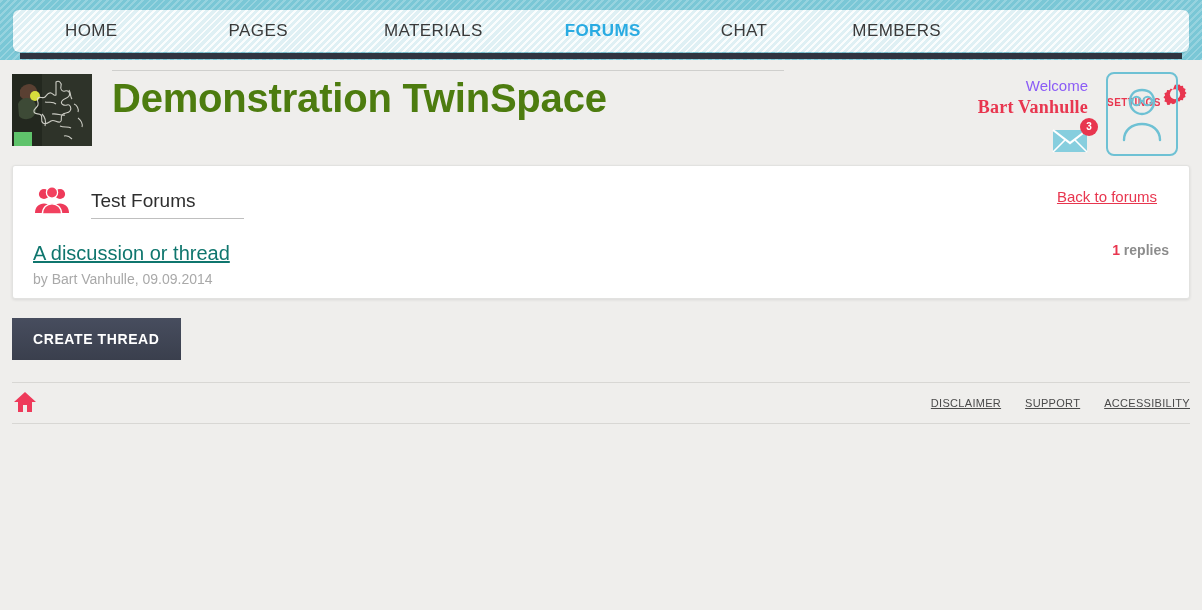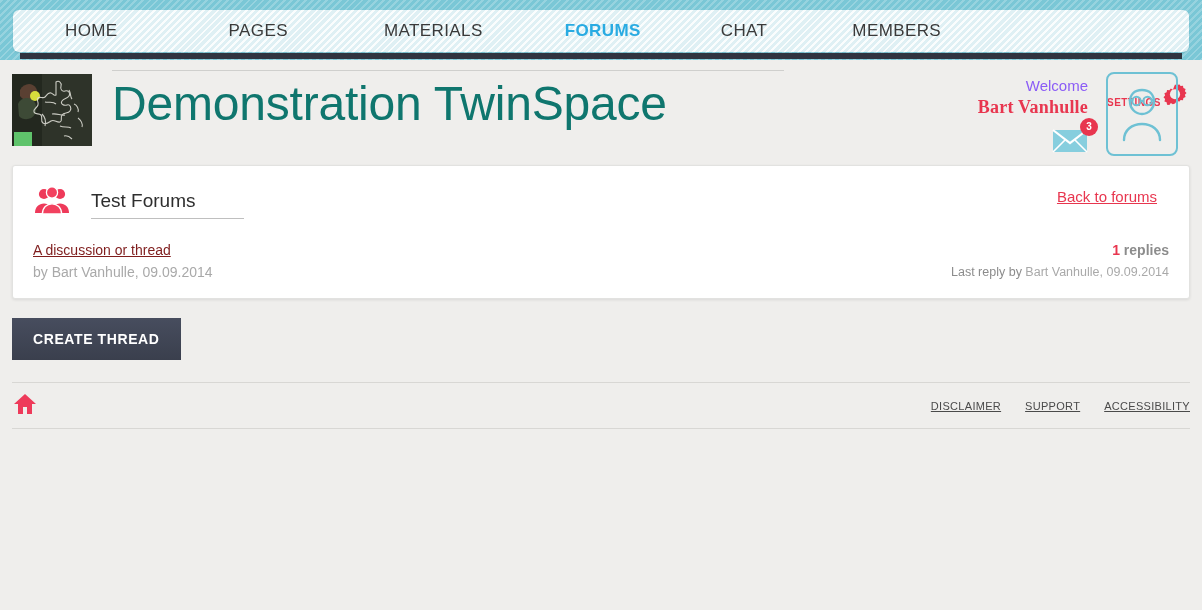--- a/index.html
+++ b/index.html
@@ -136,23 +136,23 @@
     width: 672px;
     top: 4px;
     height: 1px;
     background: #cfcfcd;
   }
   .page-title {
     position: absolute;
     left: 100px;
     top: 10px;
     margin: 0;
-    font-size: 48px;
-    font-weight: normal;
-    color: #0f766e;
+    font-size: 40px;
+    font-weight: bold;
+    color: #4d7c0f;
     letter-spacing: -0.2px;
     white-space: nowrap;
   }
 
   
   .welcome-box {
     position: absolute;
     right: 12px; top: 6px;
     display: flex;
     align-items: flex-start;
@@ -233,22 +233,22 @@
     color: #e8364f;
     text-decoration: underline;
     cursor: pointer;
   }
 
   .thread-row {
     position: relative;
     margin-top: 20px;
   }
   .thread-title {
-    font-size: 14px;
-    color: #7f1d1d;
+    font-size: 20px;
+    color: #0f766e;
     text-decoration: underline;
     cursor: pointer;
   }
   .thread-meta {
     font-size: 14px;
     color: #a9a9a9;
     margin-top: 6px;
   }
   .thread-right {
     position: absolute;
@@ -282,21 +282,21 @@
     letter-spacing: 0.6px;
     padding: 13px 21px;
     cursor: pointer;
   }
 
   
   .footer {
     margin-top: 22px;
     border-top: 1px solid #d8d7d4;
     border-bottom: 1px solid #d8d7d4;
-    height: 47px;
+    height: 42px;
     position: relative;
     display: flex;
     align-items: center;
   }
   .home-icon { margin-left: 1px; }
   .footer-links {
     position: absolute;
     right: 0;
     display: flex;
     gap: 24px;
@@ -418,23 +418,20 @@
     </div>
 
     <div class="thread-row">
       <a class="thread-title" href="#">A discussion or thread</a>
       <div class="thread-meta">by Bart Vanhulle, 09.09.2014</div>
       <div class="thread-right">
         <div class="reply-count">
           <b>1</b>
           <span>replies</span>
         </div>
-        <div class="last-reply">
-          <span>Last reply by </span><span class="lr-name">Bart Vanhulle, 09.09.2014</span>
-        </div>
       </div>
     </div>
   </div>
 
   
   <button class="create-thread">CREATE THREAD</button>
 
   
   <div class="footer">
     <a class="home-icon" href="#">

